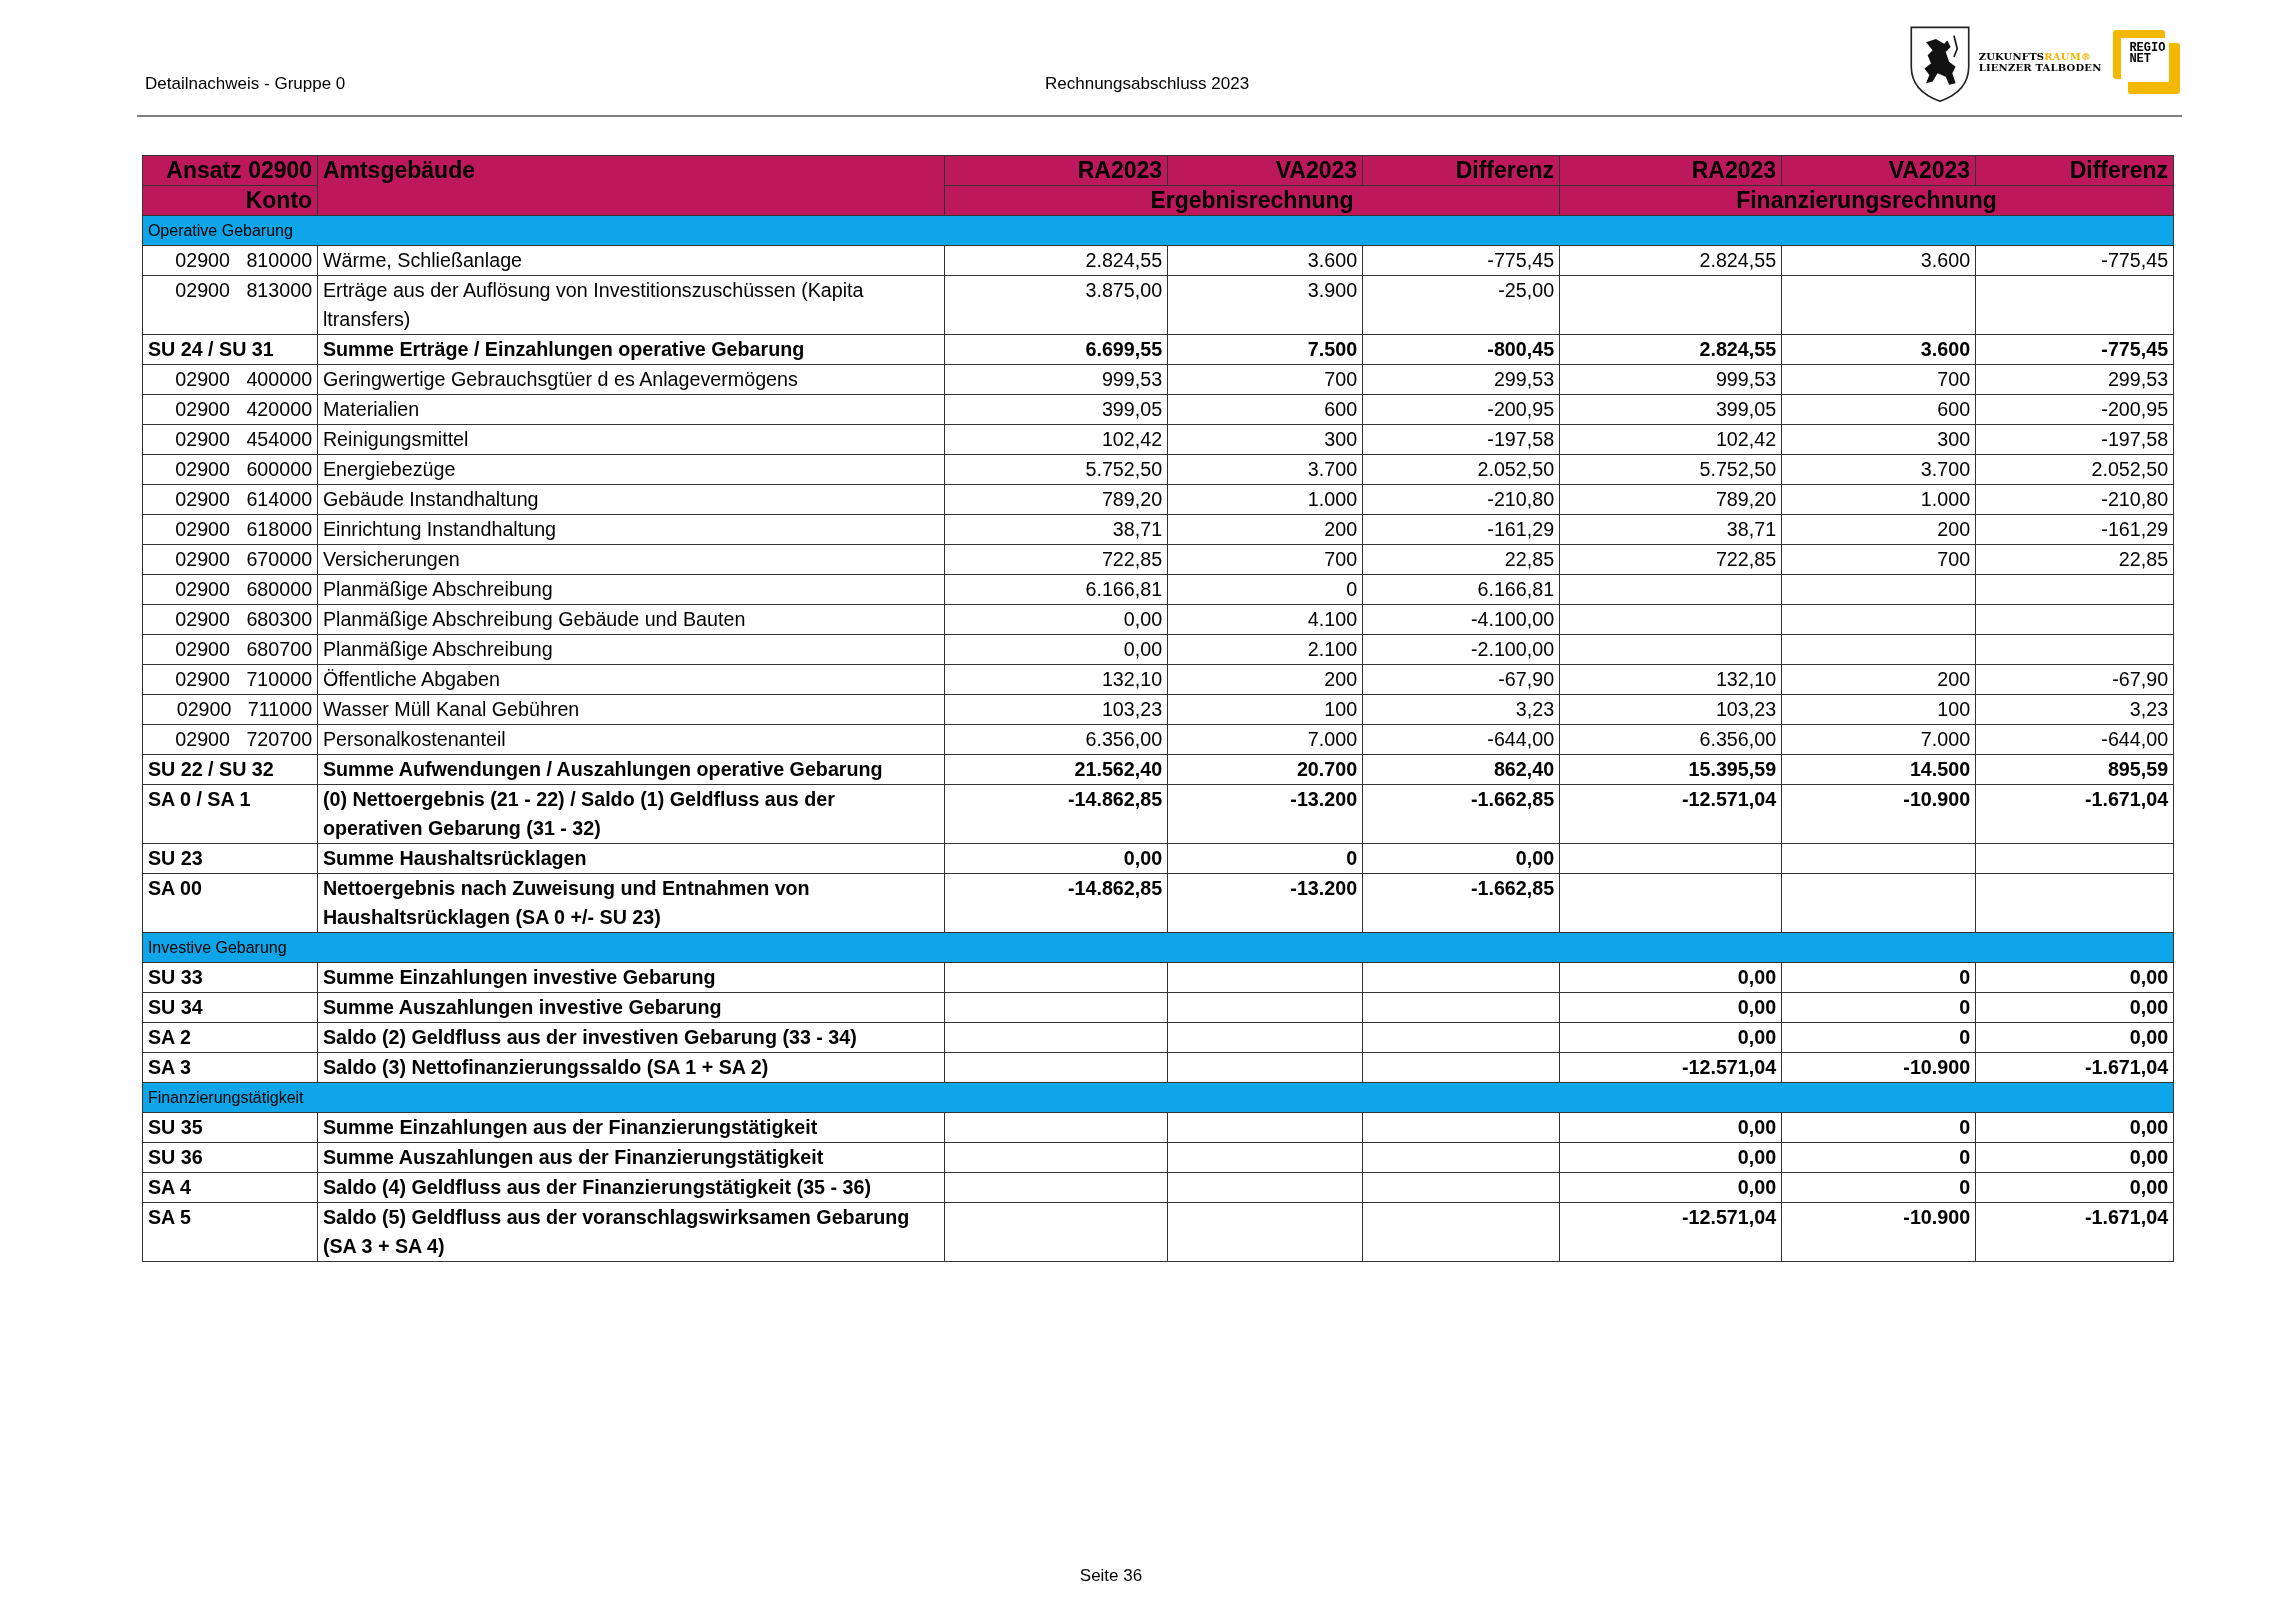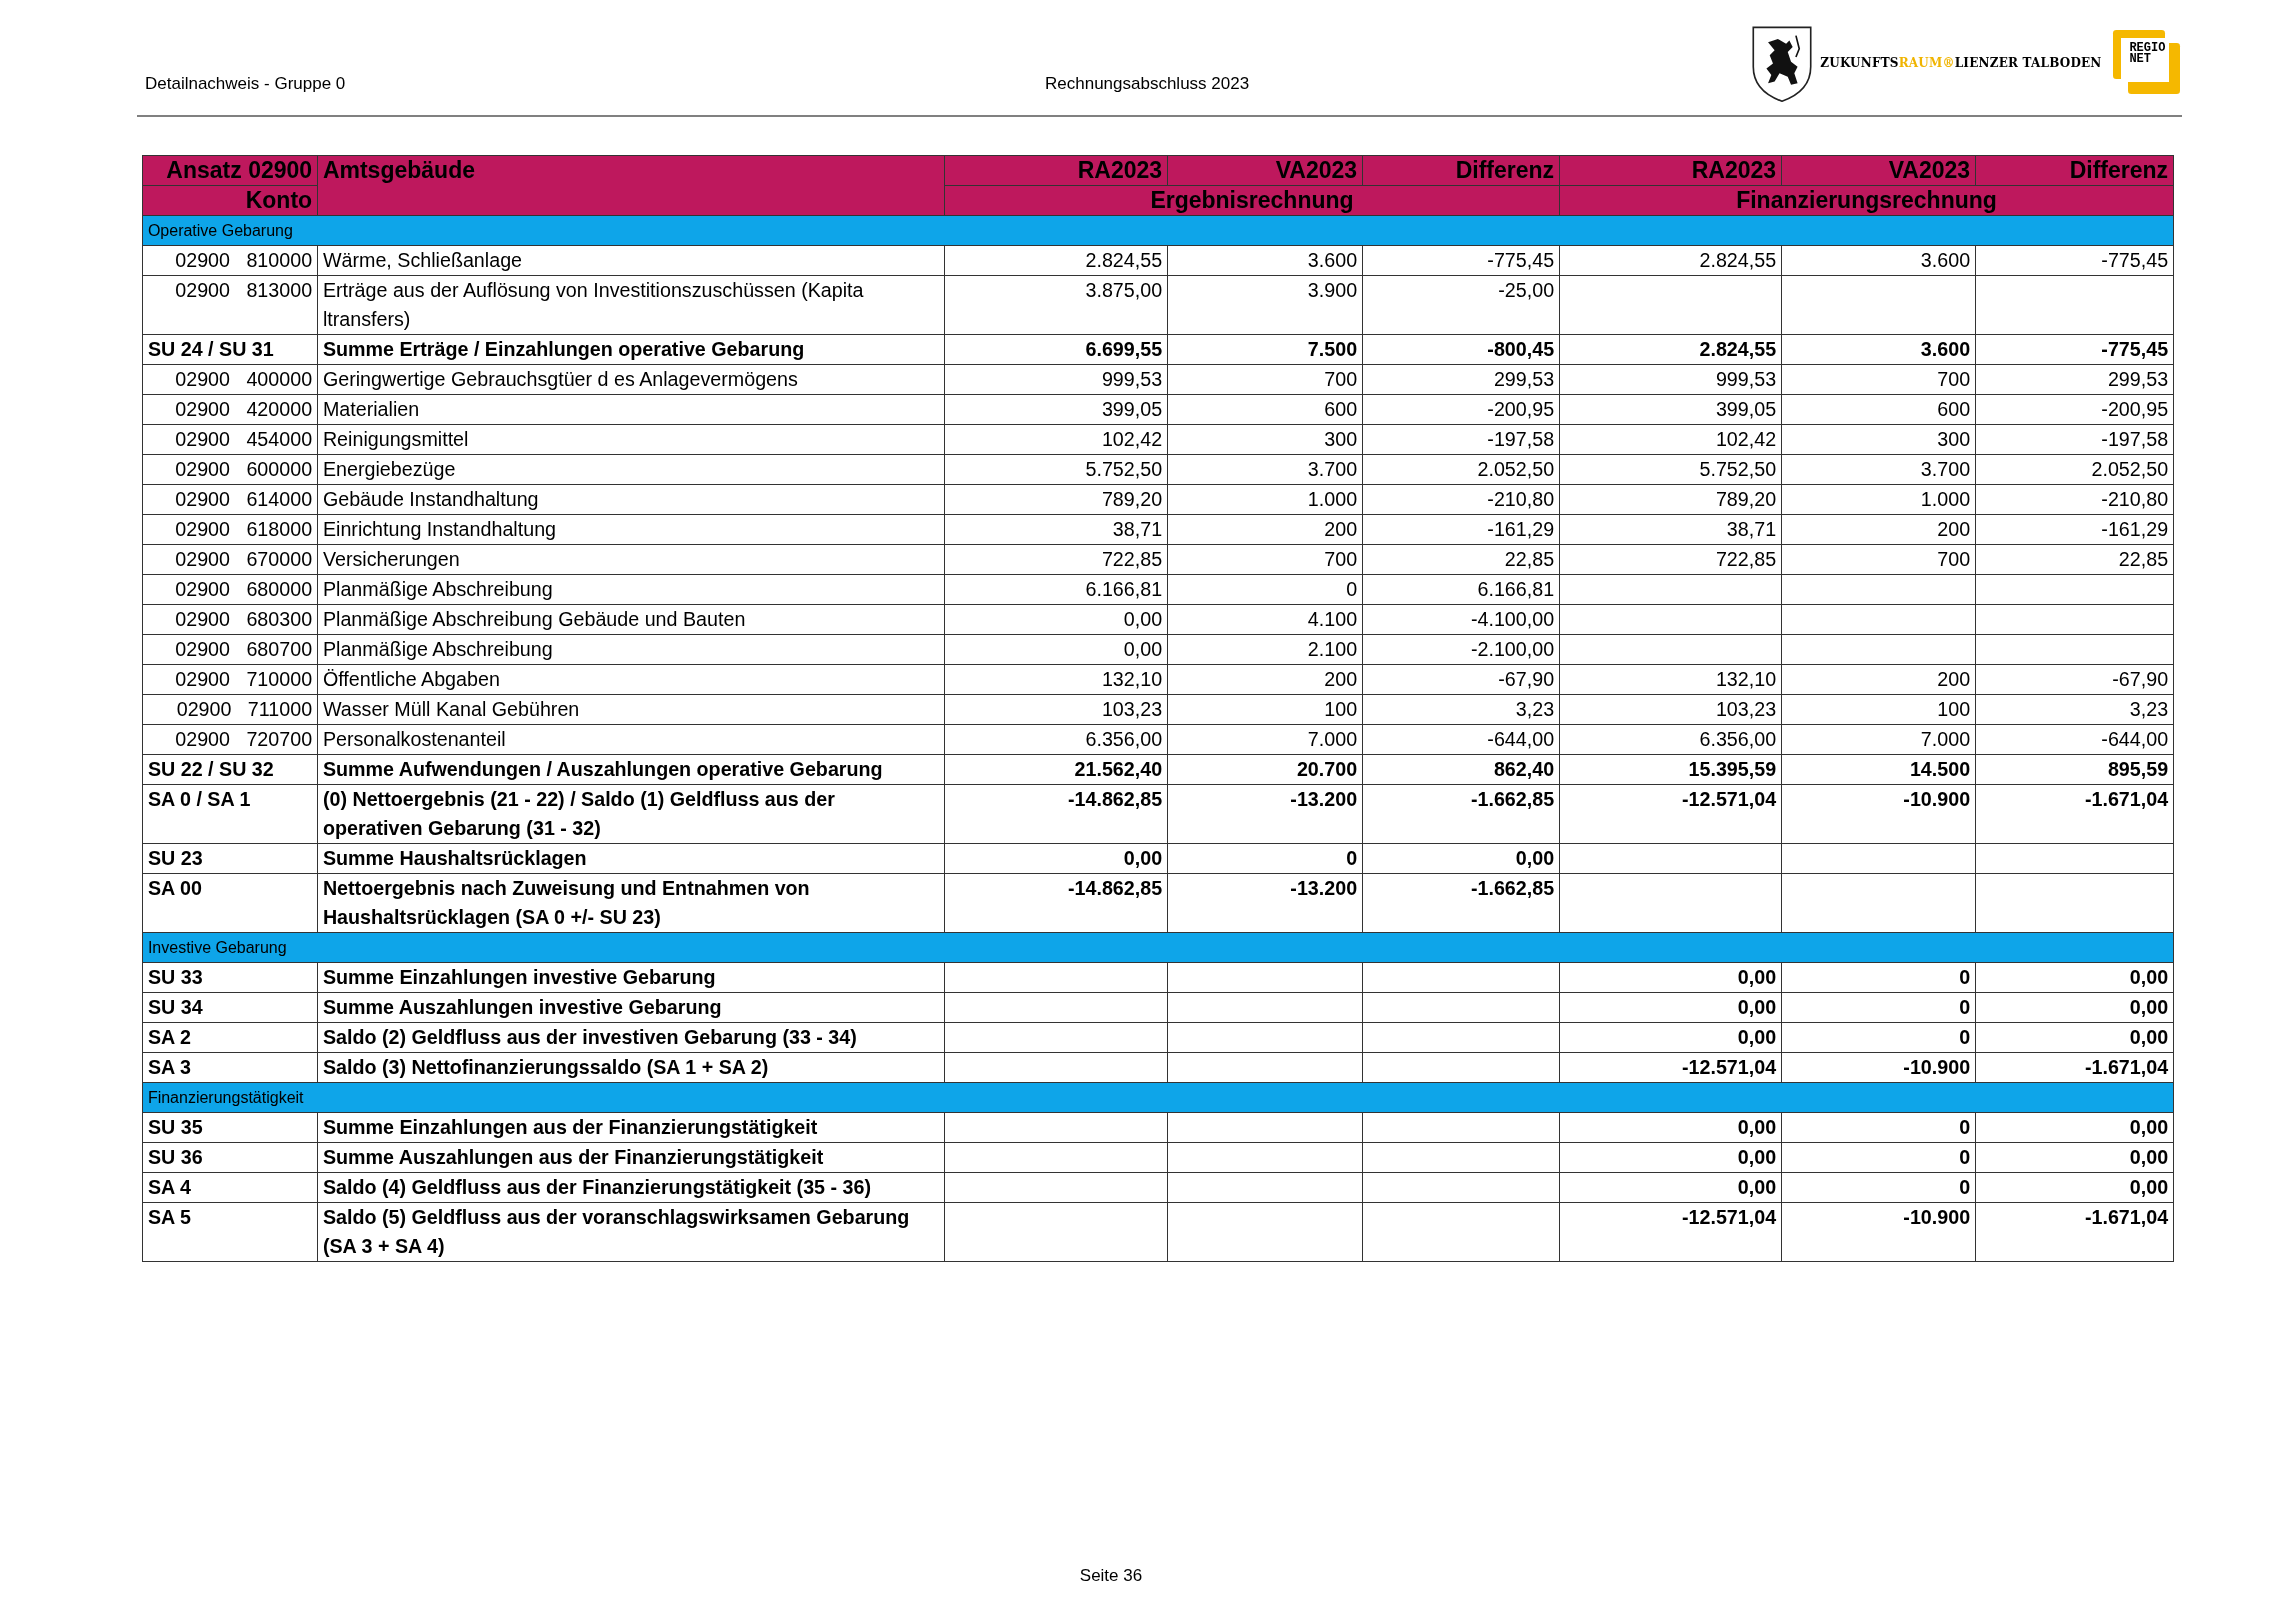--- a/index.html
+++ b/index.html
@@ -8,21 +8,21 @@
     font-family: "Liberation Sans", "DejaVu Sans", sans-serif; color: #000;
   }
   .page-header {
     position: absolute; left: 137px; top: 0; width: 2045px; height: 115px;
     border-bottom: 2.5px solid #808080;
   }
   .hdr-left { position: absolute; left: 0; top: 74px; font-size: 17px; margin-left: 8px; }
   .hdr-center { position: absolute; left: 908px; top: 74px; font-size: 17px; }
   .logos { position: absolute; right: 0; top: 18px; height: 90px; display: flex; align-items: center; gap: 6.6px; }
   .crest { width: 64px; height: 79px; }
-  .zr { display: flex; flex-direction: row; font-family: "DejaVu Serif", serif; font-weight: bold; font-size: 12px; line-height: 10.7px; letter-spacing: 0.2px; }
+  .zr { display: flex; flex-direction: column; font-family: "DejaVu Serif", serif; font-weight: bold; font-size: 10px; line-height: 10.7px; letter-spacing: 0.2px; }
   .zr .y { color: #f0b400; }
   .regio { position: relative; width: 69px; height: 66px; margin-left: 4.9px; }
   .regio .back { position: absolute; left: 0; top: 0; width: 52px; height: 49px; background: #f5b800; border-radius: 3.3px; }
   .regio .back2 { position: absolute; left: 14.8px; top: 13px; width: 52px; height: 51px; background: #f5b800; border-radius: 3.3px; }
   .regio .inner { position: absolute; left: 8.2px; top: 8.2px; width: 48px; height: 44px; background: #fff; }
   .regio .txt { position: absolute; left: 16.4px; top: 13px; font-family: Liberation Mono, monospace; font-weight: bold; font-size: 12px; line-height: 10.7px; }
 
   table.fin {
     position: absolute; left: 142px; top: 155px; width: 2032px;
     border-collapse: collapse; table-layout: fixed;

